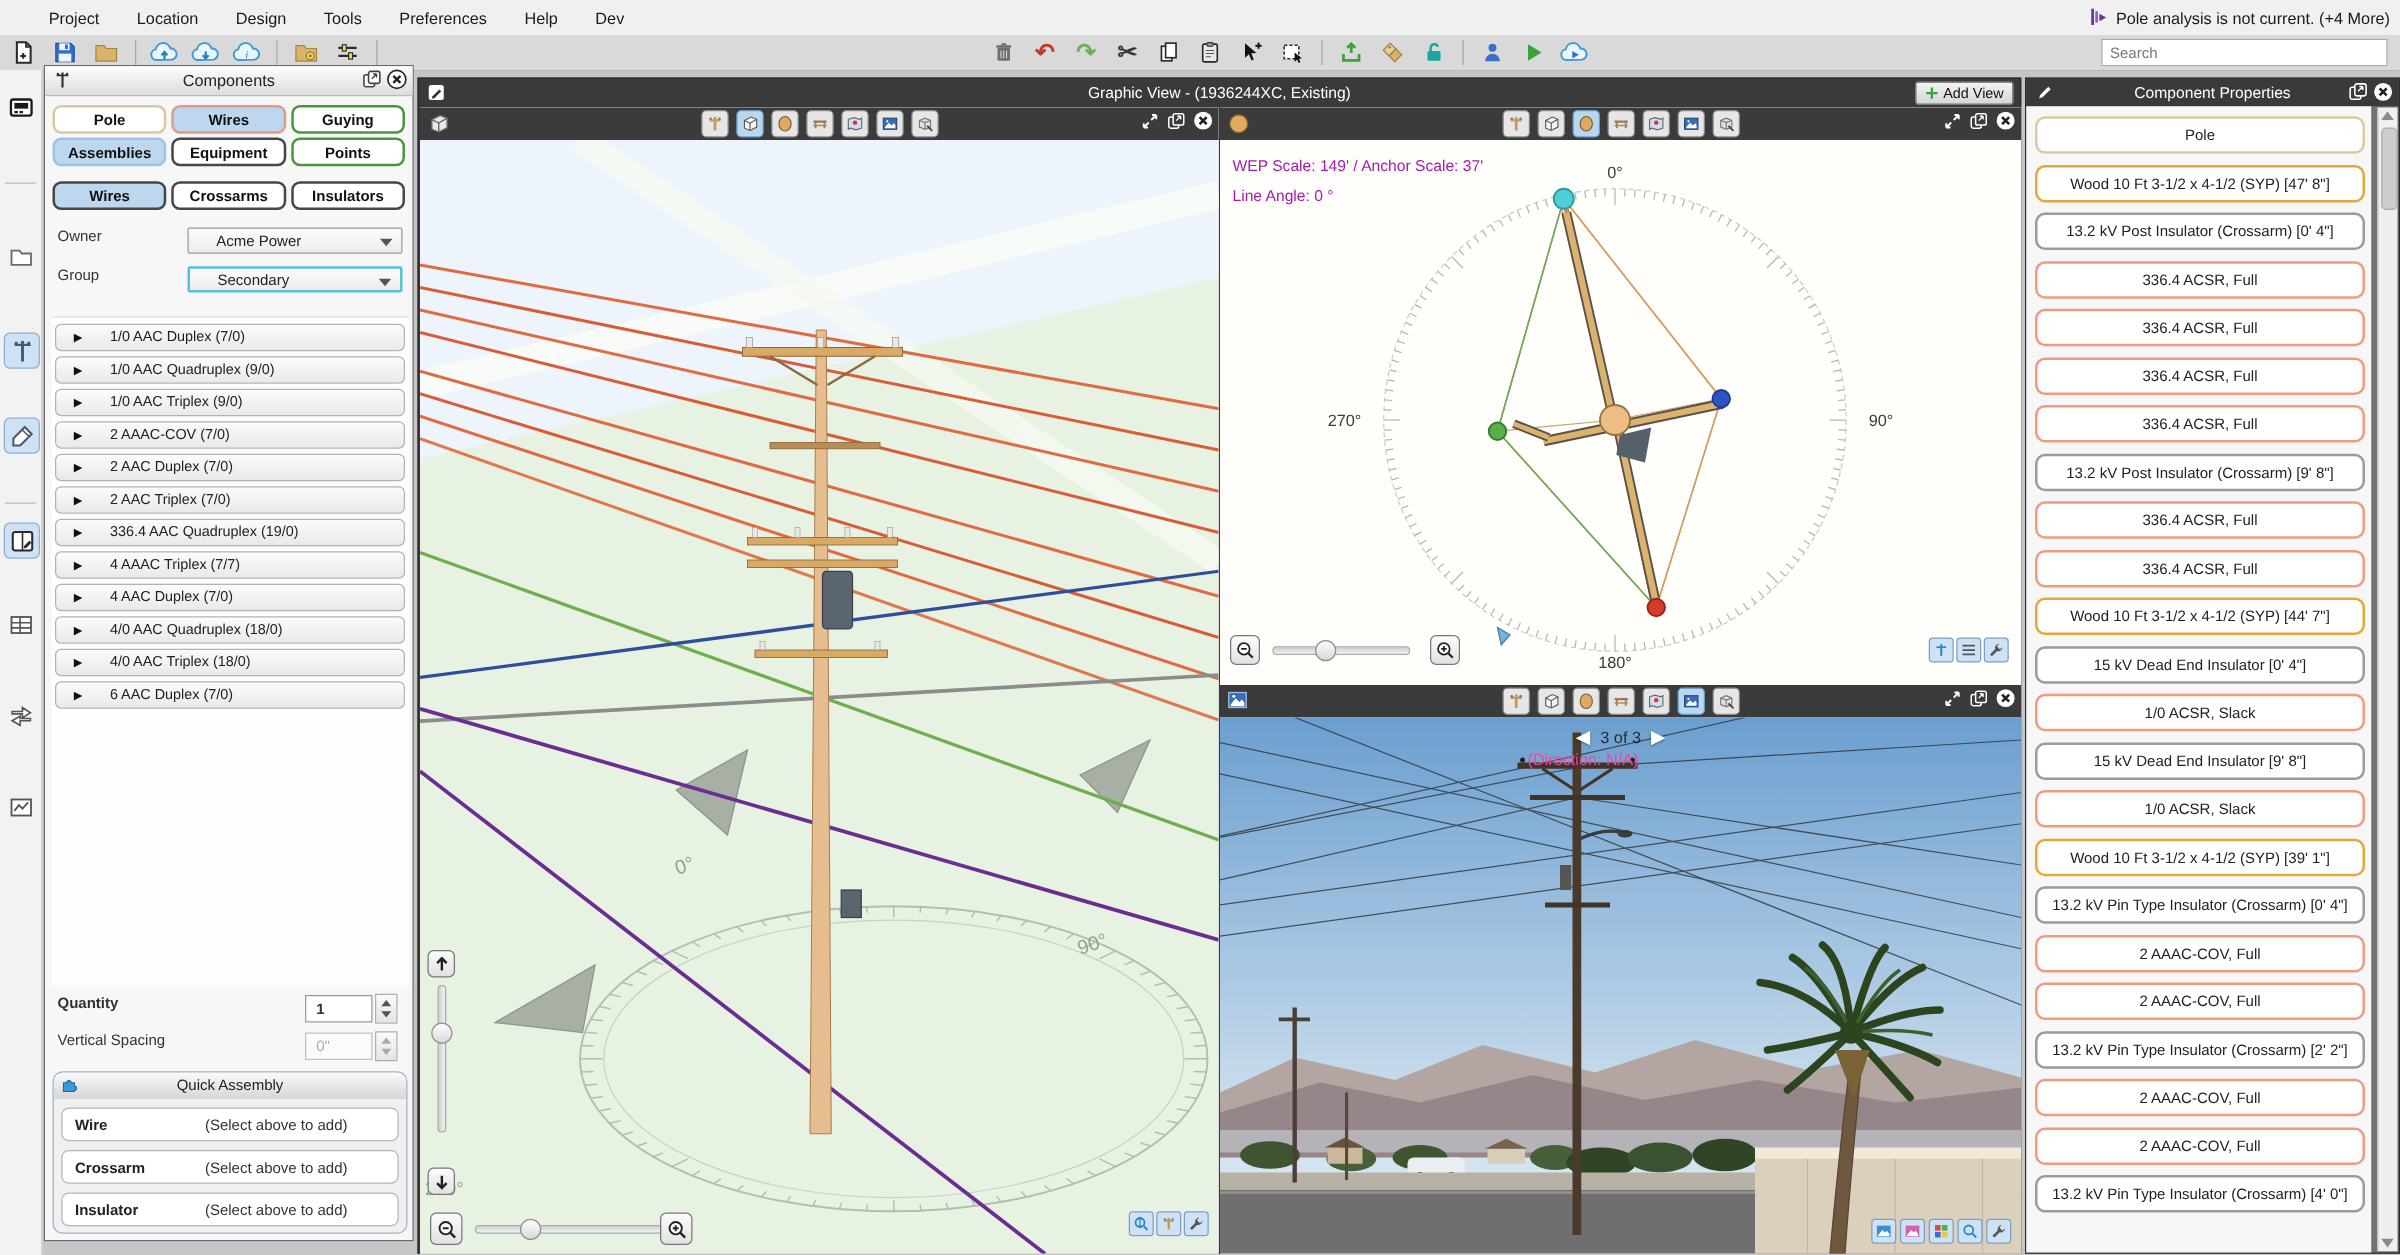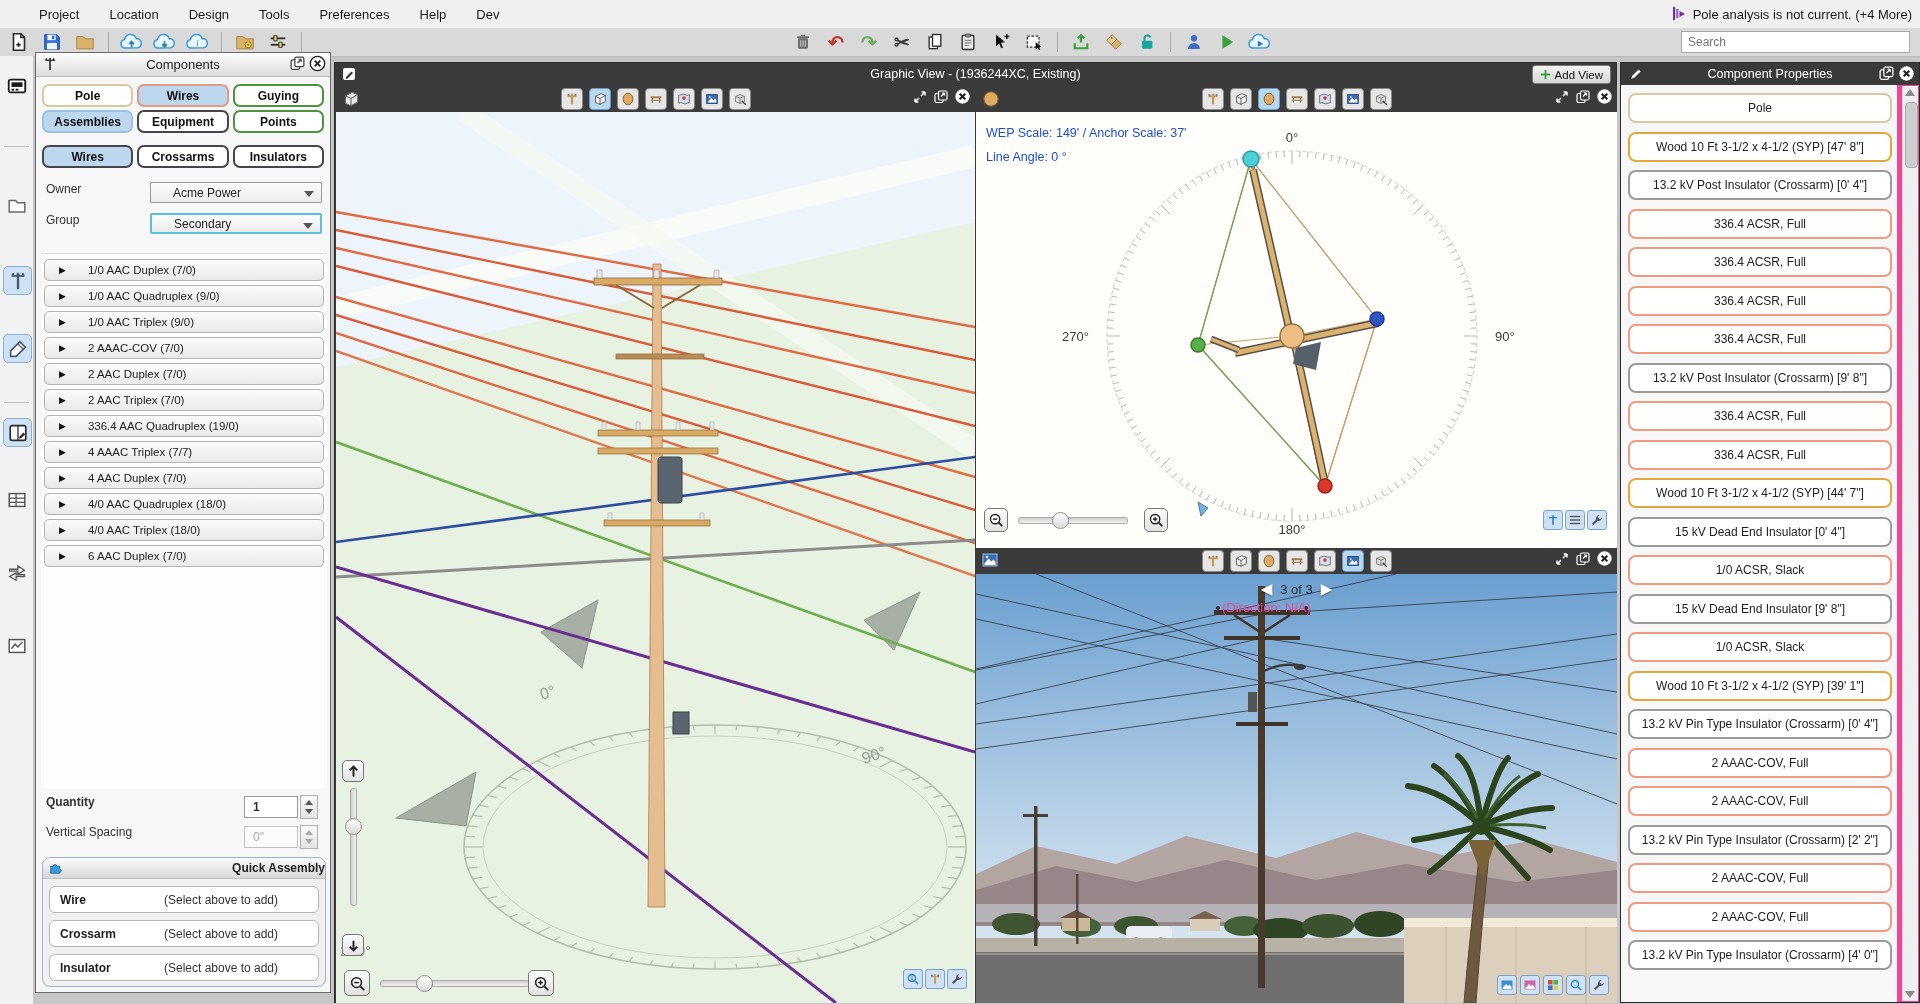--- a/index.html
+++ b/index.html
@@ -42,48 +42,48 @@
   .wire-item{position:relative;height:20px;margin-bottom:4px;background:linear-gradient(#fbfbfb,#e9e9e9);border:1px solid #b2b2b2;border-radius:5px;display:flex;align-items:center;font-size:11.5px;color:#222;}
   .wi-tri{margin-left:14px;font-size:9px;color:#111;}
   .wi-label{margin-left:22px;}
   .spin-field{margin-left:auto;display:flex;align-items:center;}
   .spin-input{width:44px;height:20px;border:1px solid #9a9a9a;background:#fff;font-size:12px;display:flex;align-items:center;padding-left:8px;}
   .spin-input.dis{color:#aaa;border-color:#c0c0c0;background:#fbfbfb;}
   .spinner{width:16px;height:22px;border:1px solid #b0b0b0;margin-left:2px;background:linear-gradient(#fafafa,#e4e4e4);display:flex;flex-direction:column;align-items:center;justify-content:space-evenly;}
   .sp-up{width:0;height:0;border-left:4px solid transparent;border-right:4px solid transparent;border-bottom:5px solid #555;}
   .sp-dn{width:0;height:0;border-left:4px solid transparent;border-right:4px solid transparent;border-top:5px solid #555;}
   .qa-box{position:absolute;left:6px;top:744px;width:284px;height:190px;border:1px solid #9ab2cc;border-radius:8px;background:#f0f0f0;box-sizing:border-box;}
-  .qa-header{position:relative;height:20px;background:linear-gradient(#fafafa,#d8d8d8);border-bottom:1px solid #c0c0c0;border-radius:8px 8px 0 0;display:flex;align-items:center;justify-content:flex-end;font-size:12px;font-weight:bold;}
+  .qa-header{position:relative;height:20px;background:linear-gradient(#fafafa,#d8d8d8);border-bottom:1px solid #c0c0c0;border-radius:8px 8px 0 0;display:flex;align-items:center;justify-content:center;font-size:12px;font-weight:normal;}
   .qa-row{position:relative;margin:7px 6px 0 6px;height:25px;background:#fff;border:1px solid #b5b5b5;border-radius:6px;display:flex;align-items:center;font-size:12px;}
   .qa-label{font-weight:bold;margin-left:10px;width:64px;}
   .qa-hint{flex:1;text-align:center;color:#333;}
   
   .gwin{left:334px;top:62px;width:1283px;height:941px;background:#3a3a3a;border:1px solid #2a2a2a;}
   .g-titlebar{position:relative;height:22px;background:#3a3a3a;display:flex;align-items:center;justify-content:center;color:#fff;font-size:12.5px;}
   .addview{position:absolute;right:5px;top:2px;height:17px;background:linear-gradient(#f4f4f4,#d6d6d6);border:1px solid #7a7a7a;border-radius:3px;display:flex;align-items:center;gap:4px;padding:0 7px;font-size:11.5px;color:#111;}
   .view{position:absolute;background:#fff;overflow:hidden;}
   .v-toolbar{position:absolute;left:0;top:0;right:0;height:26px;background:#3b3b3b;display:flex;align-items:center;}
   .v-tools{position:absolute;left:50%;transform:translateX(-50%);display:flex;gap:6px;}
   .mini-btn{width:22px;height:22px;background:#e6e6e6;border:1px solid #8a8a8a;border-radius:4px;display:flex;align-items:center;justify-content:center;box-sizing:border-box;}
   .mini-btn.sel{background:#b8d8f0;border-color:#6a9cc8;}
   .v-left-ic{position:absolute;left:5px;top:3px;}
   .v-right{position:absolute;right:4px;top:2px;display:flex;gap:5px;align-items:center;}
   .ovl-btn{position:absolute;background:linear-gradient(#fbfbfb,#e2e2e2);border:1px solid #777;border-radius:5px;display:flex;align-items:center;justify-content:center;box-sizing:border-box;}
   .blue-btn{background:#cfe2f5;border:1px solid #7aa0c8;border-radius:3px;display:flex;align-items:center;justify-content:center;box-sizing:border-box;width:20px;height:20px;}
   .slider-track{position:absolute;height:5px;background:linear-gradient(#cfcfcf,#f2f2f2);border:1px solid #aaa;border-radius:3px;}
   .slider-knob{position:absolute;width:15px;height:15px;border-radius:50%;background:linear-gradient(#fdfdfd,#d9d9d9);border:1px solid #909090;}
   .vslider-track{position:absolute;width:5px;background:linear-gradient(90deg,#cfcfcf,#f2f2f2);border:1px solid #aaa;border-radius:3px;}
   
-  .polar-txt{position:absolute;font-size:12.5px;color:#1d4ed8;}
+  .polar-txt{position:absolute;font-size:12.5px;color:#a21caf;}
   
   .photo-nav{position:absolute;display:flex;align-items:center;gap:8px;font-size:13px;color:#2a2a2a;}
   .nav-arrow{color:#fff;font-size:15px;text-shadow:0 1px 2px rgba(0,0,0,.45);}
   .photo-dir{position:absolute;font-size:13px;color:#ec4899;}
   
-  .props-panel{left:1620px;top:62px;width:300px;height:941px;background:#ec4899;border:1px solid #2a2a2a;box-sizing:border-box;}
+  .props-panel{left:1620px;top:62px;width:300px;height:941px;background:#737373;border:1px solid #2a2a2a;box-sizing:border-box;}
   .props-header{position:relative;height:22px;background:#3a3a3a;color:#fff;display:flex;align-items:center;justify-content:center;font-size:12.5px;}
   .props-list{position:absolute;left:0;top:22px;width:276px;bottom:0;overflow:hidden;padding:8px 5px 0 7px;box-sizing:border-box;background:#f7f7f7;}
   .prop-item{height:30px;margin-bottom:8.5px;background:#fff;border:2px solid #999;border-radius:8px;display:flex;align-items:center;justify-content:center;font-size:12px;color:#222;box-sizing:border-box;}
   .b-pole{border-color:#dcc9a2;} .b-wood{border-color:#e2a83c;} .b-ins{border-color:#9b9b9b;} .b-wire{border-color:#f09a80;}
   .props-scroll{position:absolute;right:1px;top:23px;bottom:1px;width:15px;background:#efefef;border-left:1px solid #d0d0d0;}
   .sc-arrow{position:absolute;left:2px;width:10px;height:10px;}
   .sc-up{top:3px;border-left:5px solid transparent;border-right:5px solid transparent;border-bottom:7px solid #8a8a8a;width:0;height:0;}
   .sc-dn{bottom:3px;border-left:5px solid transparent;border-right:5px solid transparent;border-top:7px solid #8a8a8a;width:0;height:0;}
   .sc-thumb{position:absolute;left:2px;top:16px;width:11px;height:64px;background:#cdcdcd;border:1px solid #aaa;border-radius:4px;}
   #polar-ticks line{stroke:#b5b5b5;stroke-width:1;}

